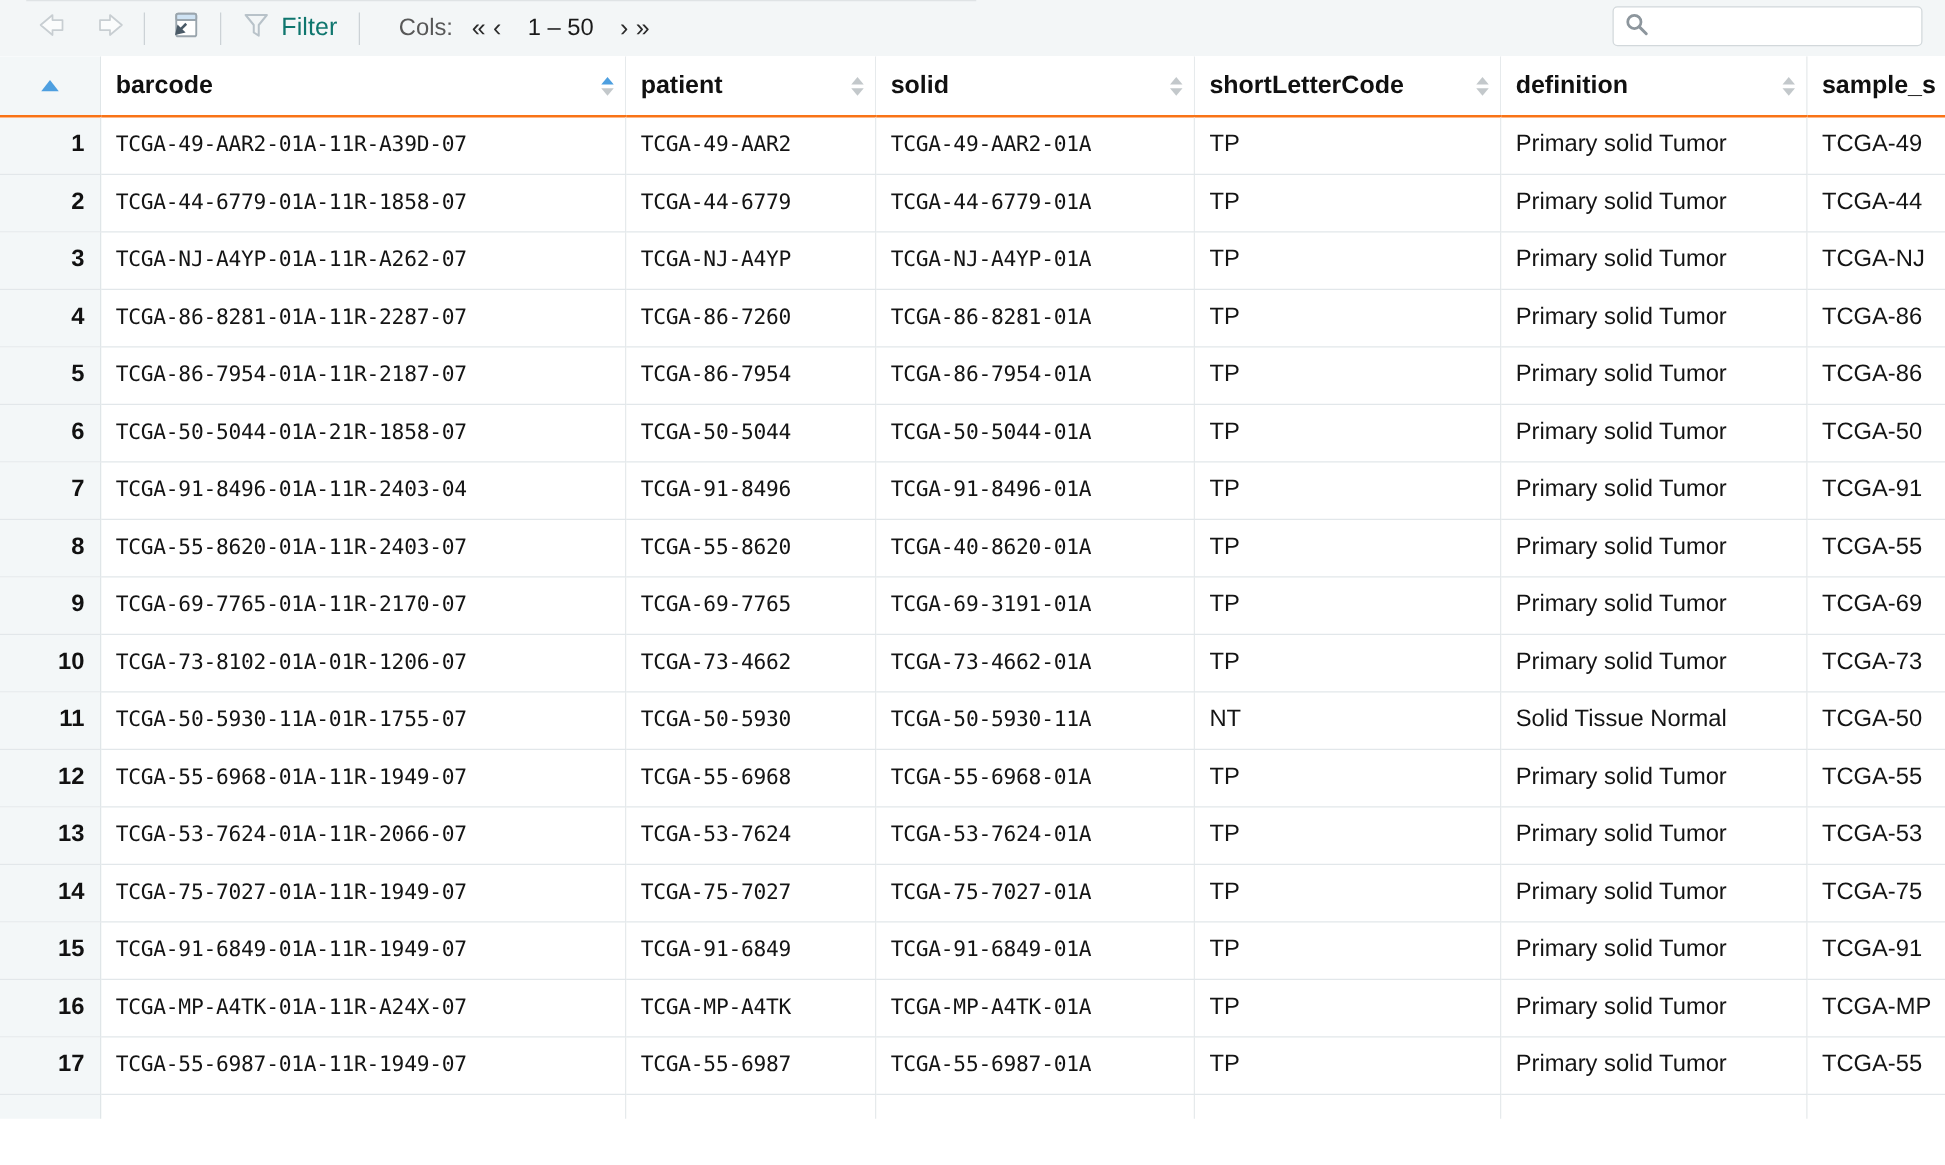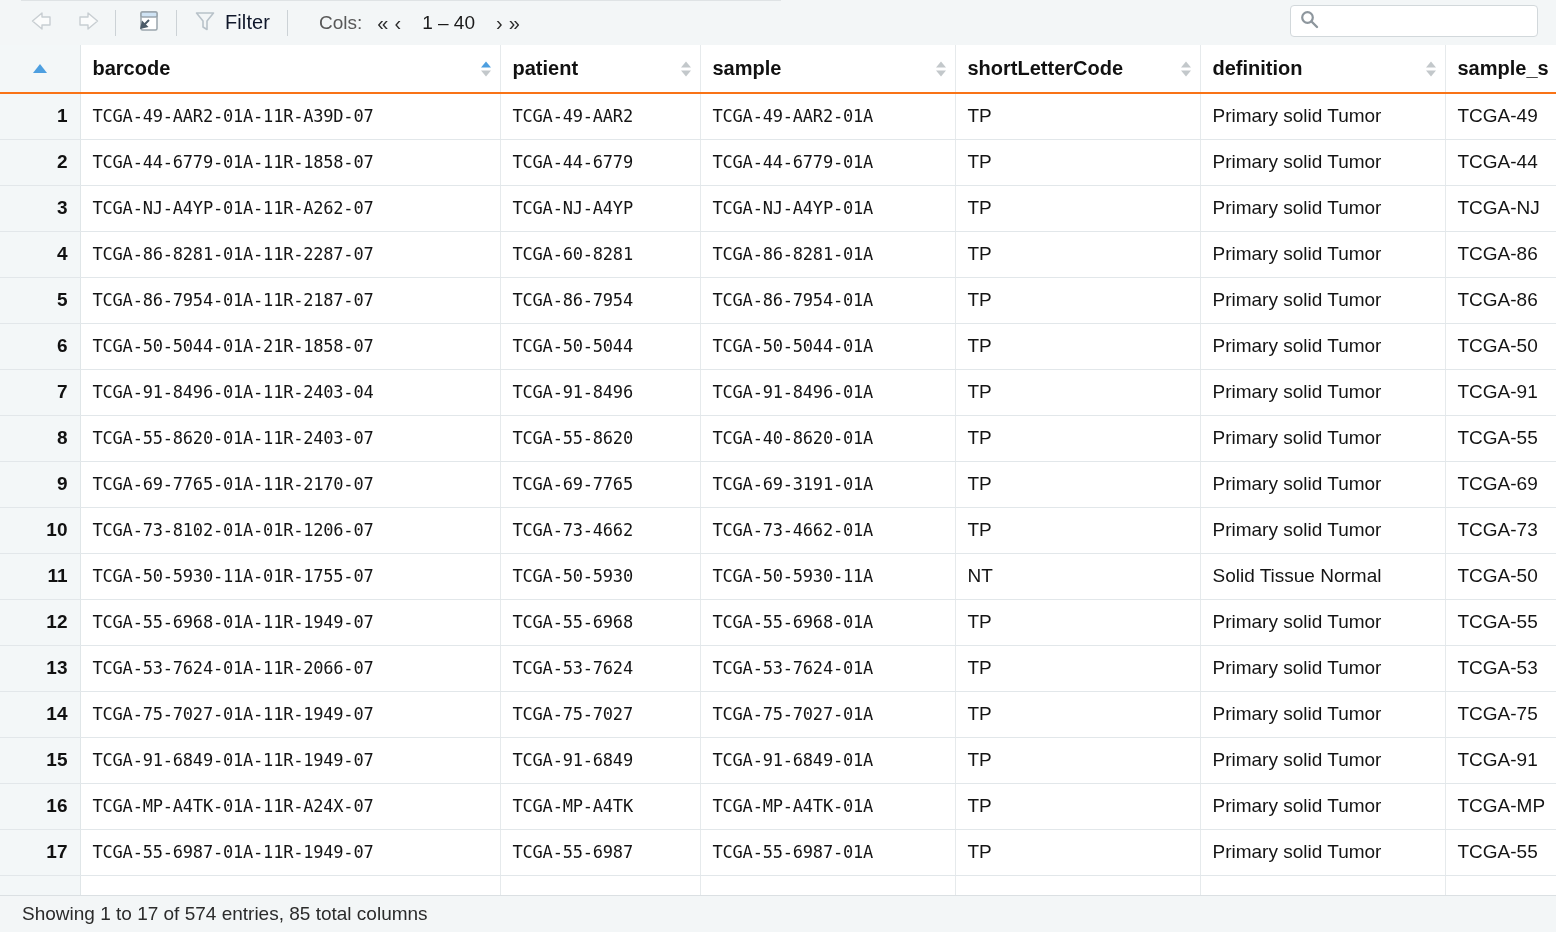--- a/index.html
+++ b/index.html
@@ -74,21 +74,21 @@
   .filter-btn {
     display: flex;
     align-items: center;
     gap: 9px;
     height: 30px;
     padding: 0 4px;
     cursor: default;
   }
   .filter-label {
     font-size: 20px;
-    color: #0f172a;
+    color: #0f766e;
     letter-spacing: 0.1px;
   }
   .cols-group {
     display: flex;
     align-items: center;
     margin-left: 18px;
     gap: 0px;
   }
   .cols-label {
     font-size: 19px;
@@ -314,21 +314,21 @@
         </span>
         <span class="filter-label">Filter</span>
       </div>
 
       <div class="sep"></div>
 
       <div class="cols-group">
         <span class="cols-label">Cols:</span>
         <span class="pg-btn">«</span>
         <span class="pg-btn">‹</span>
-        <span class="pg-range">1 – 40</span>
+        <span class="pg-range">1 – 50</span>
         <span class="pg-btn">›</span>
         <span class="pg-btn">»</span>
       </div>
     </div>
 
     <div class="search-wrap">
       <div class="search-box">
         <span>
           <svg width="20" height="20" viewBox="0 0 20 20">
             <circle cx="8.5" cy="8.5" r="5.3" fill="none" stroke="#8d969d" stroke-width="2.2"></circle>
@@ -366,21 +366,21 @@
             </span>
           </th>
           <th>
             <span>patient</span>
             <span class="sort-arrows">
               <span class="tri-up"></span>
                 <span class="tri-down"></span>
             </span>
           </th>
           <th>
-            <span>sample</span>
+            <span>solid</span>
             <span class="sort-arrows">
               <span class="tri-up"></span>
                 <span class="tri-down"></span>
             </span>
           </th>
           <th>
             <span>shortLetterCode</span>
             <span class="sort-arrows">
               <span class="tri-up"></span>
                 <span class="tri-down"></span>
@@ -422,21 +422,21 @@
             <td class="mono">TCGA-NJ-A4YP-01A-11R-A262-07</td>
             <td class="mono">TCGA-NJ-A4YP</td>
             <td class="mono">TCGA-NJ-A4YP-01A</td>
             <td>TP</td>
             <td>Primary solid Tumor</td>
             <td>TCGA-NJ</td>
           </tr>
           <tr>
             <td class="gutter">4</td>
             <td class="mono">TCGA-86-8281-01A-11R-2287-07</td>
-            <td class="mono">TCGA-60-8281</td>
+            <td class="mono">TCGA-86-7260</td>
             <td class="mono">TCGA-86-8281-01A</td>
             <td>TP</td>
             <td>Primary solid Tumor</td>
             <td>TCGA-86</td>
           </tr>
           <tr>
             <td class="gutter">5</td>
             <td class="mono">TCGA-86-7954-01A-11R-2187-07</td>
             <td class="mono">TCGA-86-7954</td>
             <td class="mono">TCGA-86-7954-01A</td>
@@ -558,17 +558,14 @@
             <td class="mono"></td>
             <td class="mono"></td>
             <td></td>
             <td></td>
             <td></td>
           </tr>
         </tbody>
     </table>
   </div>
 
-  <div class="footer">
-    <span class="footer-text">Showing 1 to 17 of 574 entries, 85 total columns</span>
-  </div>
 
 </div>
 
 </body></html>

